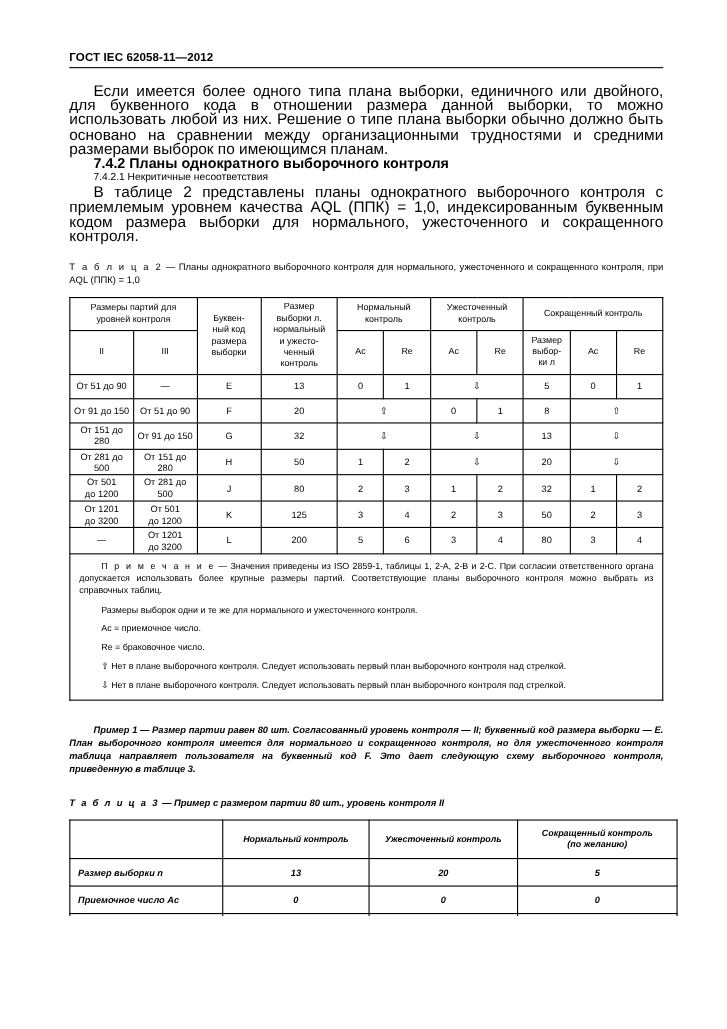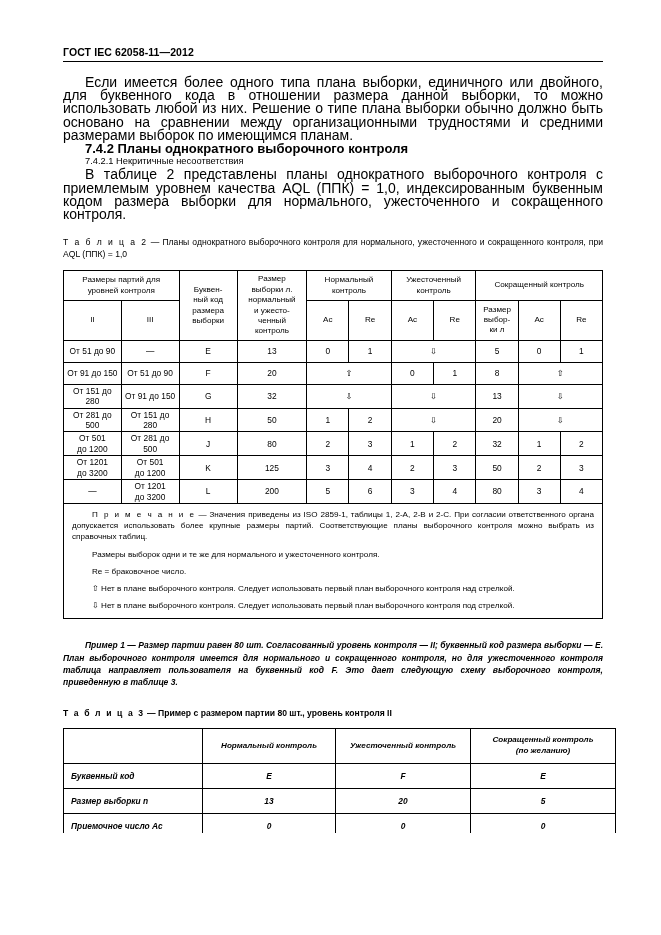--- a/index.html
+++ b/index.html
@@ -65,20 +65,21 @@
   .tcaption {
     font-size: 8.6px;
     line-height: 11.6px;
     margin: 0;
     text-align: justify;
   }
   .sp {
     letter-spacing: 1.6px;
   }
   .tcaption.ital {
+    font-style: italic;
     font-weight: bold;
   }
 
   
   table.grid {
     border-collapse: collapse;
     width: 540px;
     table-layout: fixed;
   }
   table.grid td, table.grid th {
@@ -312,20 +313,21 @@
             <td>80</td>
             <td>3</td>
             <td>4</td>
           </tr>
         </tbody>
     </table>
 
     <div class="notebox">
       <p><span class="sp">П р и м е ч а н и е</span><span> — Значения приведены из ISO 2859-1, таблицы 1, 2-А, 2-В и 2-С. При согласии ответственного органа допускается использовать более крупные размеры партий. Соответствующие планы выборочного контроля можно выбрать из справочных таблиц.</span></p>
       <p class="gap">Размеры выборок одни и те же для нормального и ужесточенного контроля.</p>
+      <p class="gap">Ac = приемочное число.</p>
       <p class="gap">Re = браковочное число.</p>
       <p class="gap">⇧ Нет в плане выборочного контроля. Следует использовать первый план выборочного контроля над стрелкой.</p>
       <p class="gap">⇩ Нет в плане выборочного контроля. Следует использовать первый план выборочного контроля под стрелкой.</p>
     </div>
 
     <div class="gap20"></div>
 
     <p class="example">Пример 1 — Размер партии равен 80 шт. Согласованный уровень контроля — II; буквенный код размера выборки — Е. План выборочного контроля имеется для нормального и сокращенного контроля, но для ужесточенного контроля таблица направляет пользователя на буквенный код F. Это дает следующую схему выборочного контроля, приведенную в таблице 3.</p>
 
     <div class="gap20"></div>
@@ -341,26 +343,20 @@
           <td class="hdr" style="width:130px">Нормальный контроль</td>
           <td class="hdr" style="width:132px">Ужесточенный контроль</td>
           <td class="hdr" style="width:142px">
             <div>Сокращенный контроль</div>
             <div>(по желанию)</div>
           </td>
         </tr>
       </thead>
       <tbody id="t3-body">
           <tr>
-            <td class="rowlabel">Буквенный код</td>
-            <td>E</td>
-            <td>F</td>
-            <td>E</td>
-          </tr>
-          <tr>
             <td class="rowlabel">Размер выборки n</td>
             <td>13</td>
             <td>20</td>
             <td>5</td>
           </tr>
           <tr>
             <td class="rowlabel">Приемочное число Ac</td>
             <td>0</td>
             <td>0</td>
             <td>0</td>

